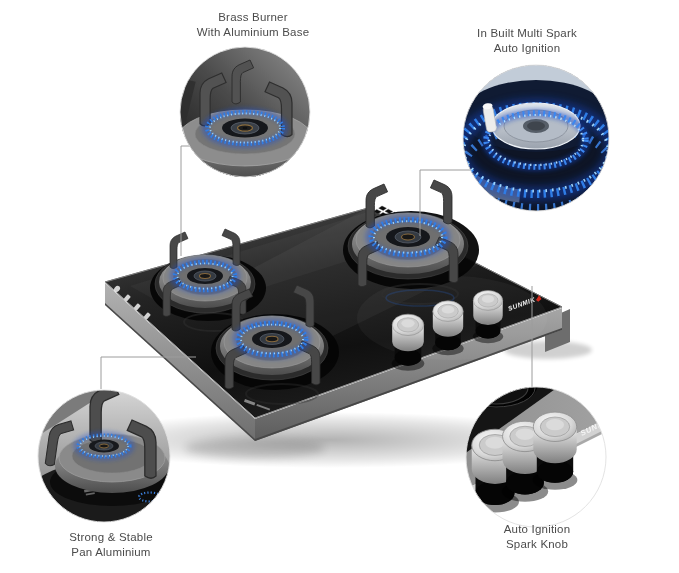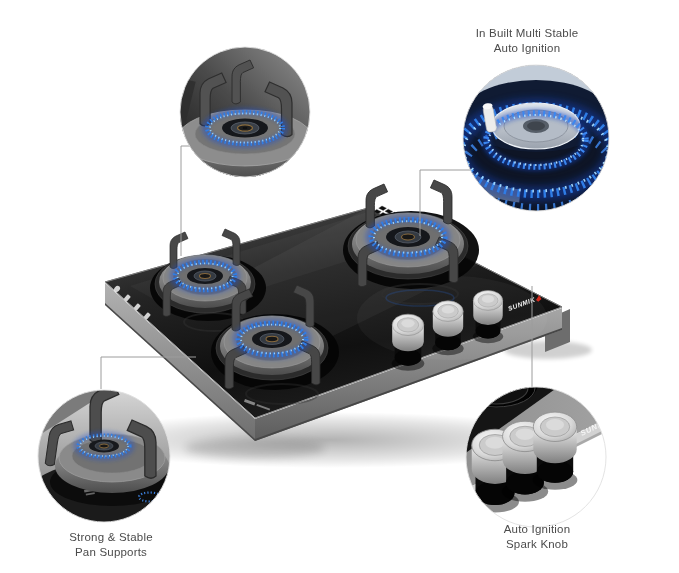--- a/index.html
+++ b/index.html
@@ -353,29 +353,33 @@
       <path d="M460,502 L612,426 L612,429 L460,505 Z" fill="#a9a9a9"></path>
       <use href="#knob" transform="translate(495,457) scale(1.5)"></use>
       <use href="#knob" transform="translate(525,448) scale(1.45)"></use>
       <use href="#knob" transform="translate(555,438) scale(1.4)"></use>
       <text transform="translate(582,436) rotate(-26)" font-family="Liberation Sans, sans-serif" font-size="7.5" font-weight="bold" font-style="italic" letter-spacing="0.8" fill="#f5f5f5">SUNMIK</text>
     </g>
     <circle cx="536" cy="457" r="70" fill="none" stroke="#e0e0e0" stroke-width="1" opacity="0.9"></circle>
   </g>
 </svg>
 
+<div class="callout-label" style="left:253px;top:10px">
+  <div>Brass Burner</div>
+  <div>With Aluminium Base</div>
+</div>
 
 <div class="callout-label" style="left:527px;top:26px">
-  <div>In Built Multi Stable</div>
+  <div>In Built Multi Spark</div>
   <div>Auto Ignition</div>
 </div>
 
 <div class="callout-label" style="left:111px;top:530px">
   <div>Strong &amp; Stable</div>
-  <div>Pan Supports</div>
+  <div>Pan Aluminium</div>
 </div>
 
 <div class="callout-label" style="left:537px;top:522px">
   <div>Auto Ignition</div>
   <div>Spark Knob</div>
 </div>
 
 </div>
 
 </body></html>

